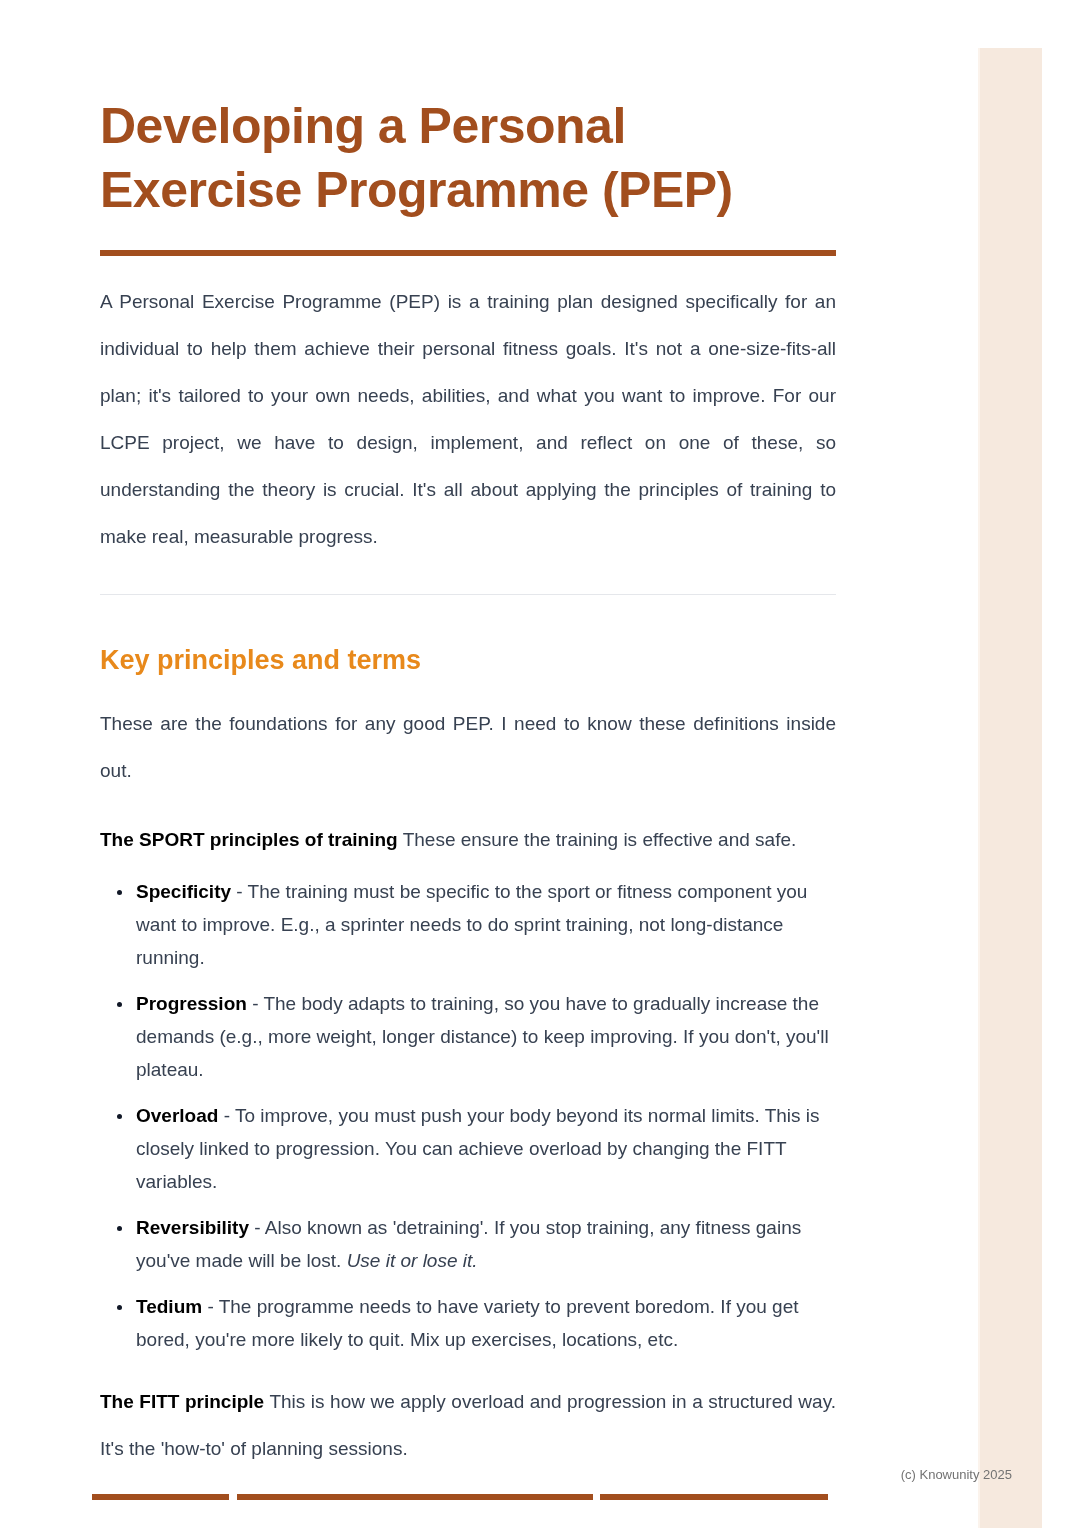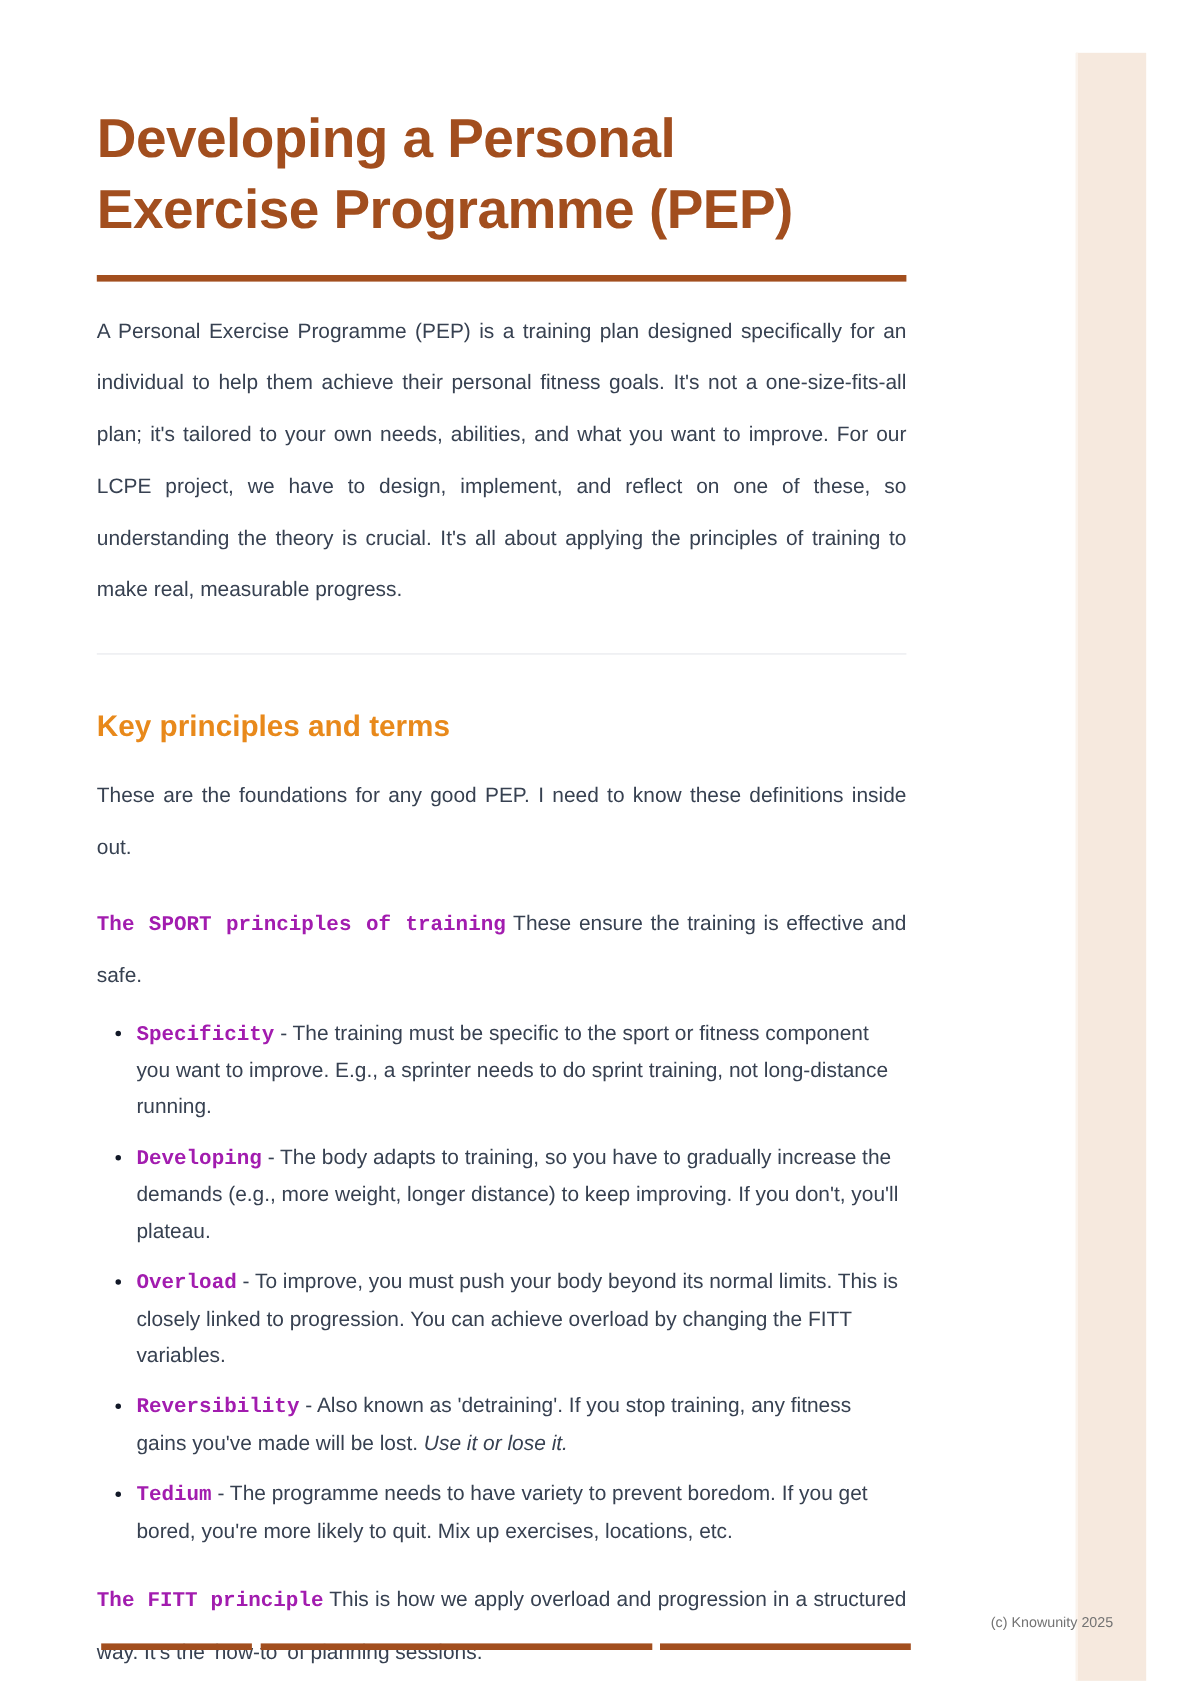--- a/index.html
+++ b/index.html
@@ -13,21 +13,21 @@
   .page { position: relative; width: 1080px; height: 1528px; background: #ffffff; }
 
   .side-strip {
     position: absolute; top: 48px; bottom: 0;
     right: 38px; width: 64px;
     background: #F6E9DE;
     border-left: 2px solid #FBF3EC;
   }
 
   .content {
-    position: absolute; left: 88px; top: 94px; width: 736px;
+    position: absolute; left: 100px; top: 94px; width: 736px;
   }
 
   h1.page-title {
     color: #A24E1E;
     font-size: 50px; font-weight: 800;
     line-height: 1.28; letter-spacing: -0.5px;
   }
   .title-rule {
     margin-top: 28px; height: 6px; width: 100%;
     background: #A24E1E; border: none;
@@ -39,21 +39,21 @@
     margin-top: 50px; line-height: 1.3;
   }
   #sec-key h2.section-heading { margin-top: 48px; }
 
   p.body {
     margin-top: 22px;
     font-size: 19px; line-height: 47px;
     color: #374151;
   }
   .justify { text-align: justify; }
-  p.body strong, li strong { color: #a21caf; font-weight: 700; font-family: Liberation Mono, monospace; }
+  p.body strong, li strong { color: #000000; font-weight: 700; }
 
   hr.divider {
     margin-top: 34px; border: none;
     border-top: 1px solid #E5E7EB; height: 0; width: 100%;
   }
 
   ul.bullets {
     margin-top: 12px; padding-left: 34px;
     list-style: disc;
   }
@@ -109,21 +109,21 @@
         <strong>The SPORT principles of training</strong>
         <span>These ensure the training is effective and safe.</span>
       </p>
 
       <ul class="bullets">
         <li>
           <strong>Specificity</strong>
           <span>- The training must be specific to the sport or fitness component you want to improve. E.g., a sprinter needs to do sprint training, not long-distance running.</span>
         </li>
         <li>
-          <strong>Developing</strong>
+          <strong>Progression</strong>
           <span>- The body adapts to training, so you have to gradually increase the demands (e.g., more weight, longer distance) to keep improving. If you don't, you'll plateau.</span>
         </li>
         <li>
           <strong>Overload</strong>
           <span>- To improve, you must push your body beyond its normal limits. This is closely linked to progression. You can achieve overload by changing the FITT variables.</span>
         </li>
         <li>
           <strong>Reversibility</strong>
           <span>- Also known as 'detraining'. If you stop training, any fitness gains you've made will be lost.</span>
           <em>Use it or lose it.</em>

